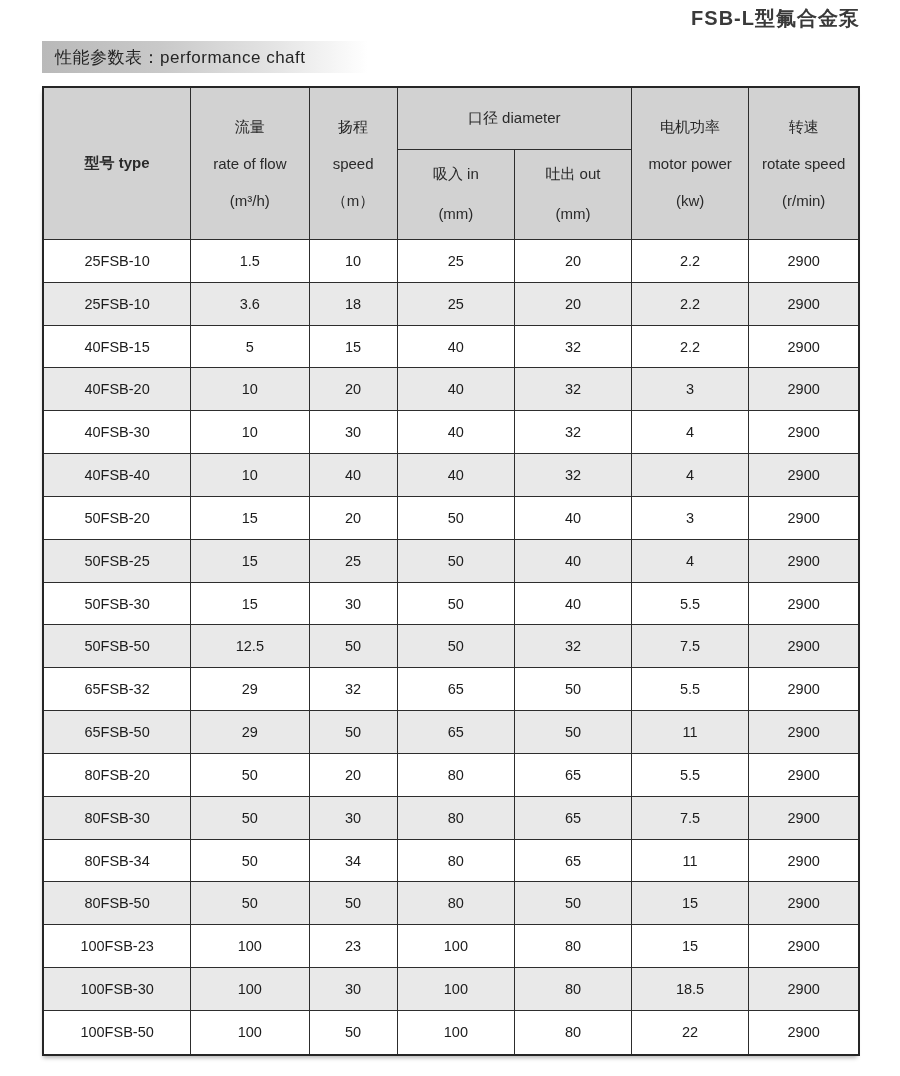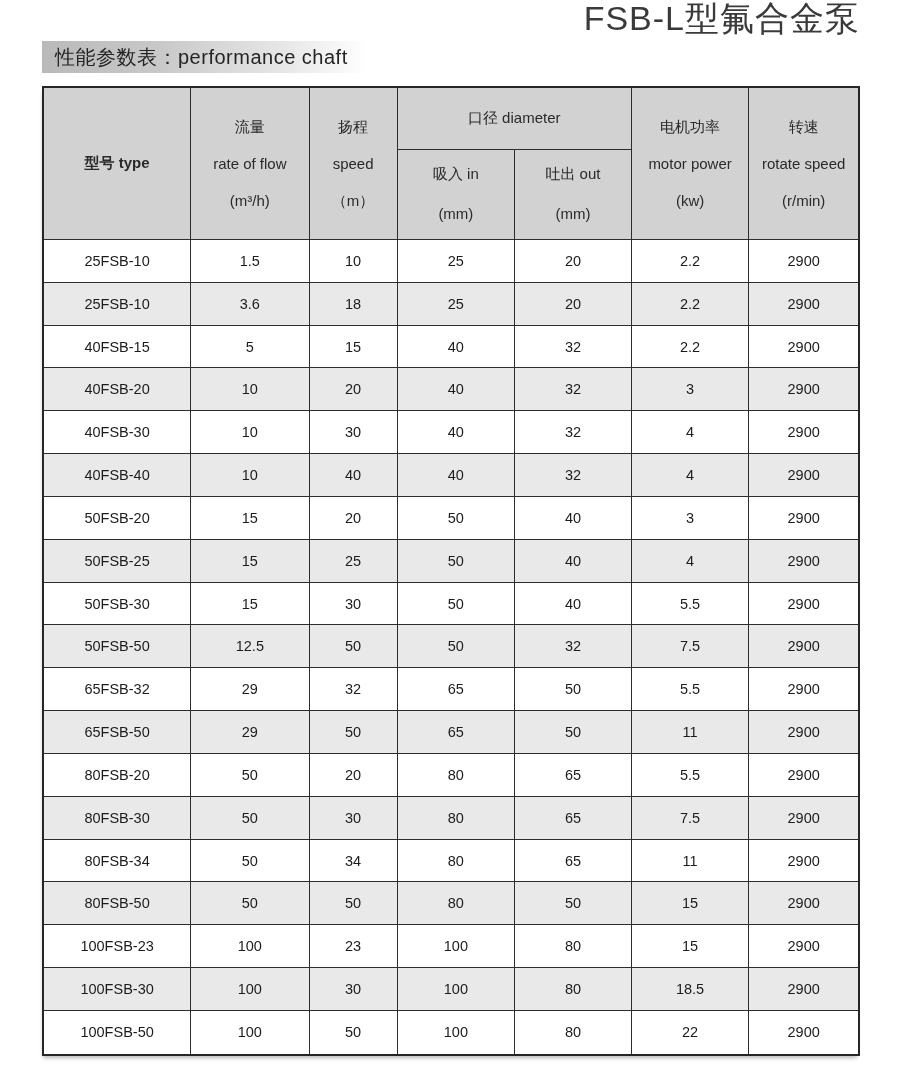--- a/index.html
+++ b/index.html
@@ -8,32 +8,32 @@
     width: 900px; height: 1076px;
     font-family: "Liberation Sans", "DejaVu Sans", sans-serif;
     position: relative;
     color: #1e1e1e;
   }
   .page { position: absolute; inset: 0; width: 900px; height: 1076px; background: #fff; overflow: hidden; }
 
   
   .title-block { position: absolute; top: 3px; right: 40px; text-align: right; }
   .title-cn {
-    font-size: 34px; letter-spacing: 1px; color: #3a3a3a; font-weight: 400;
+    font-size: 20px; letter-spacing: 1px; color: #3a3a3a; font-weight: 700;
     line-height: 30px;
   }
   .title-en { font-size: 15px; color: #3a3a3a; line-height: 19px; margin-top: 1px; }
 
   
   .section-bar {
     position: absolute; left: 42px; top: 41px; width: 340px; height: 32px;
     background: linear-gradient(to right, #b9b9b9 0%, #c9c9c9 35%, #e6e6e6 70%, #ffffff 96%);
     display: flex; align-items: center;
   }
-  .section-bar span { font-size: 20px; color: #252525; padding-left: 13px; letter-spacing: 0.5px; }
+  .section-bar span { font-size: 17px; color: #252525; padding-left: 13px; letter-spacing: 0.5px; }
 
   
   table.spec-table {
     position: absolute; left: 42px; top: 86px;
     width: 818px; height: 954px;
     border-collapse: collapse; table-layout: fixed;
     box-shadow: -1px 4px 4px -2px rgba(0,0,0,0.28);
   }
   .spec-table th, .spec-table td {
     border: 1.5px solid #2d2d2d;

